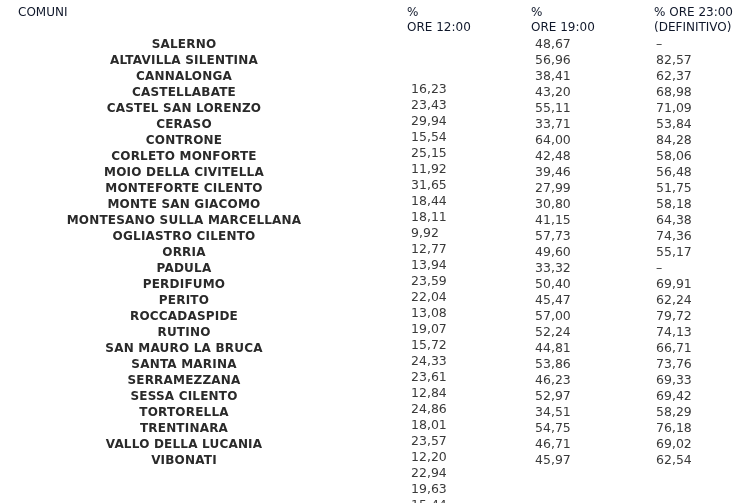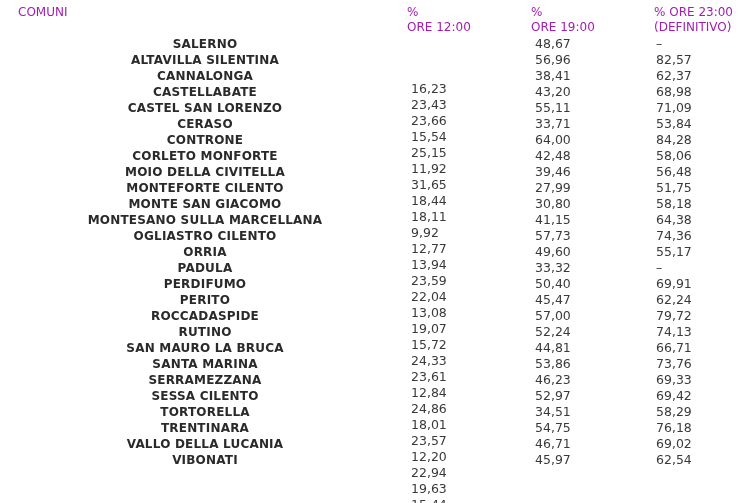--- a/index.html
+++ b/index.html
@@ -1,27 +1,27 @@
 <!DOCTYPE html>
 <html><head>
 <meta charset="utf-8">
 <style>
   html, body { margin:0; padding:0; background:#ffffff; }
   body { width:752px; height:503px; overflow:hidden; position:relative;
          font-family:"DejaVu Sans", sans-serif; color:#333333; }
-  .hdr { position:absolute; top:5px; font-size:12px; line-height:15px; color:#a21caf; }
+  .hdr { position:absolute; top:5px; font-size:12px; line-height:15px; color:#0f172a; }
   .hdr-comuni { left:18px; }
   .hdr-c1 { left:407px; }
   .hdr-c2 { left:531px; }
   .hdr-c3 { left:654px; }
   .hdr span { display:block; }
   #rows { position:absolute; top:36px; left:0; width:752px; }
   .row { position:relative; height:16px; }
   .name { position:absolute; left:0; width:368px; text-align:center;
-          font-weight:bold; font-size:12px; line-height:16px; color:#2a2a2a; letter-spacing:0.2px;padding-left:21px; }
+          font-weight:bold; font-size:12px; line-height:16px; color:#2a2a2a; letter-spacing:0.2px; }
   .v { position:absolute; font-size:12.5px; line-height:16px; color:#3a3a3a; }
   .v1 { left:411px;margin-top:45px; }
   .v2 { left:535px; }
   .v3 { left:656px; }
 </style>
 </head>
 <body>
 
 <div>
   <div class="hdr hdr-comuni">
@@ -48,21 +48,21 @@
         <span class="v v3">–</span>
       </div>
       <div class="row">
         <span class="name">ALTAVILLA SILENTINA</span>
         <span class="v v1">23,43</span>
         <span class="v v2">56,96</span>
         <span class="v v3">82,57</span>
       </div>
       <div class="row">
         <span class="name">CANNALONGA</span>
-        <span class="v v1">23,66</span>
+        <span class="v v1">29,94</span>
         <span class="v v2">38,41</span>
         <span class="v v3">62,37</span>
       </div>
       <div class="row">
         <span class="name">CASTELLABATE</span>
         <span class="v v1">15,54</span>
         <span class="v v2">43,20</span>
         <span class="v v3">68,98</span>
       </div>
       <div class="row">

